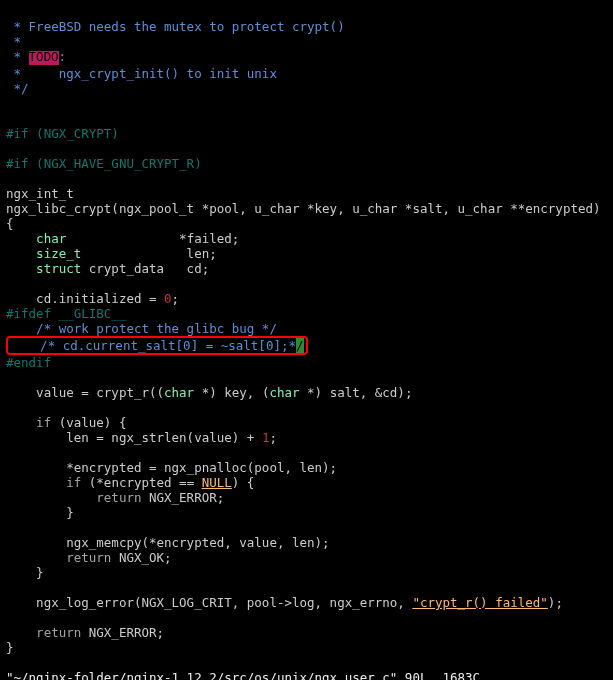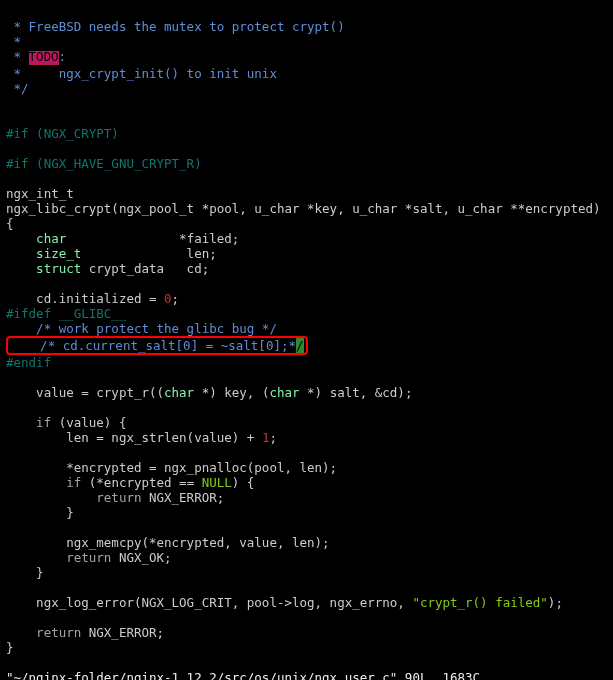--- a/index.html
+++ b/index.html
@@ -15,21 +15,21 @@
     overflow: hidden;
   }
   .editor {
     padding: 4px 6px;
     white-space: pre;
   }
   .c-comment  { color: #5f8dd6; }    
   .c-preproc  { color: #0f766e; }    
   .c-keyword  { color: #a3a3a3; }    
   .c-type     { color: #86efac; }    
-  .c-string   { color: #84cc16; }    
+  .c-string   { color: #fdba74; text-decoration: underline; }    
   .c-num      { color: #cc3333; }    
   .c-ident    { color: #ccc; text-align: right; }
   .c-todo     { background: #be185d; color: #000; font-family: Liberation Mono, monospace; }
   .hl-red-box {
     border: 2px solid #ff0000;
     border-radius: 4px;
     padding: 0 2px;
     display: inline-block;
     line-height: 15px;
   }

